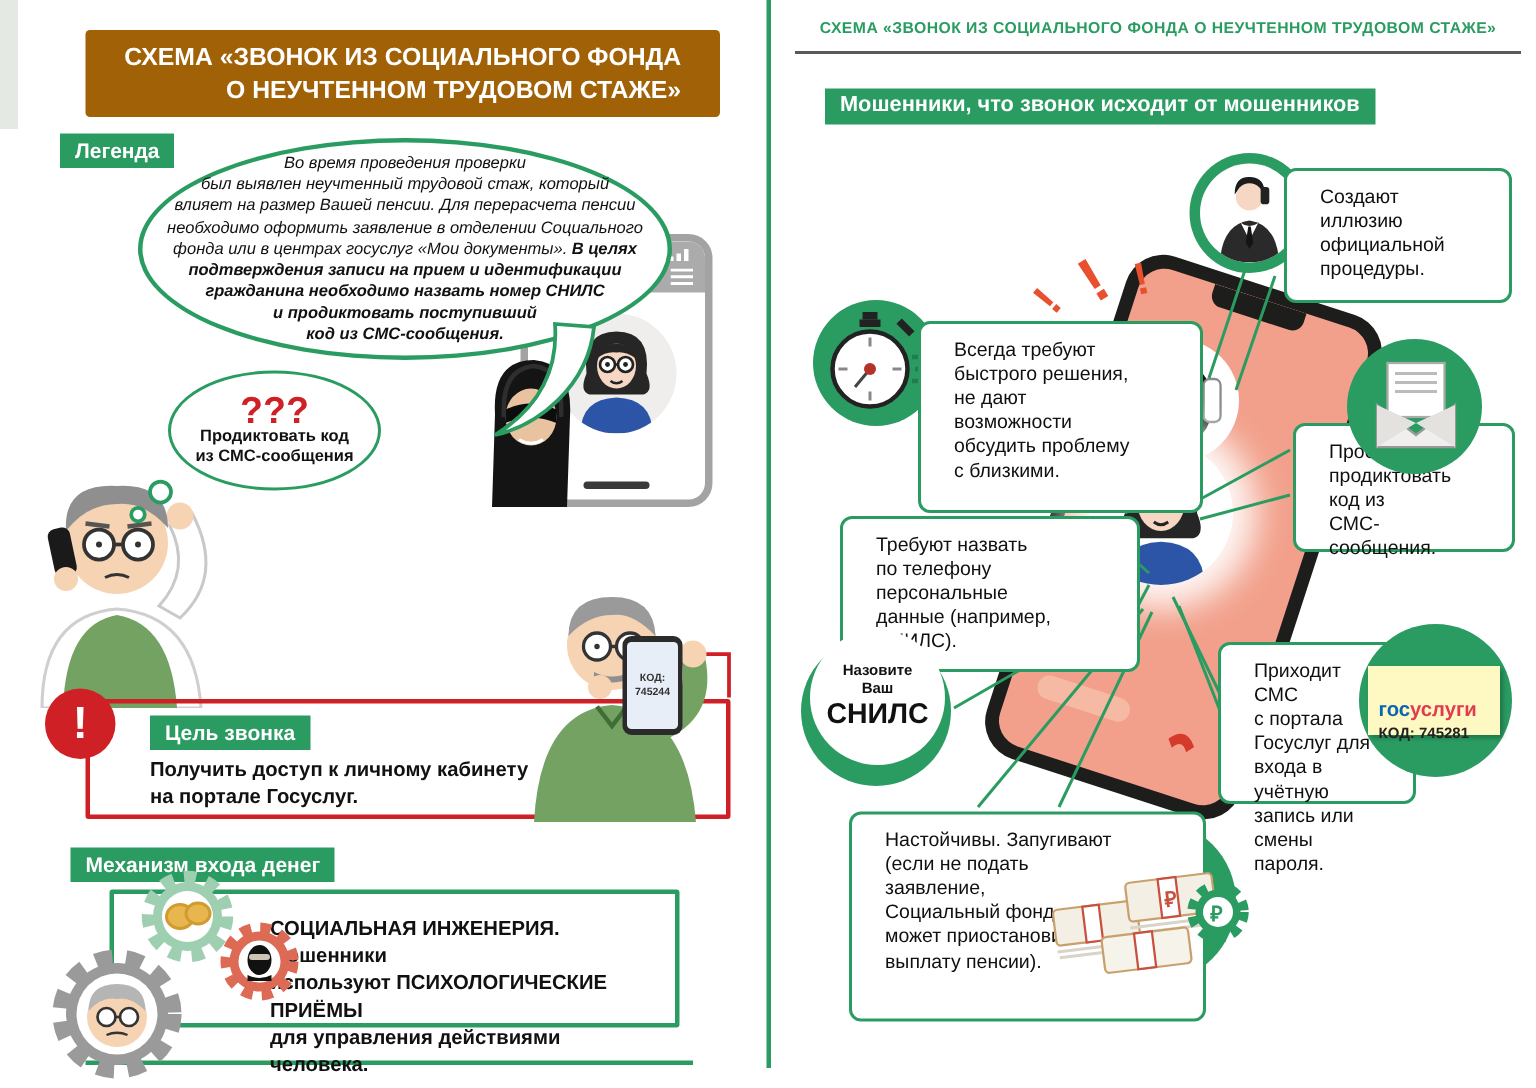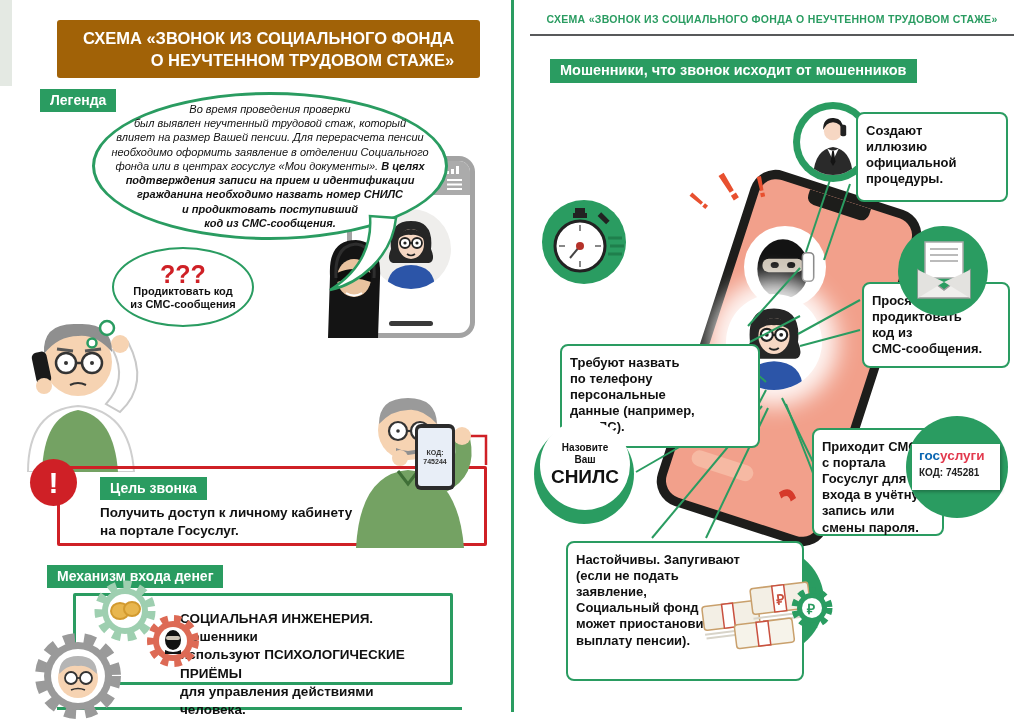--- a/index.html
+++ b/index.html
@@ -2,21 +2,21 @@
 <html><head>
 <meta charset="utf-8">
 <style>
   html,body{margin:0;padding:0;background:#fff}
   #stage{position:relative;width:1024px;height:725px;background:#fff;overflow:hidden;
          font-family:"Liberation Sans",sans-serif;color:#111}
   .abs{position:absolute}
   .pre{white-space:pre-line}
   .badge{background:#2a9c61;color:#fff;font-weight:700;font-size:14px;padding:2px 10px;display:inline-block;line-height:1.35}
   .cbox{position:absolute;background:#fff;border:2.5px solid #2a9c61;border-radius:8px;
-        font-weight:700;font-size:13px;line-height:1.24;padding:9px 8px;white-space:pre-line;color:#101010;z-index:6}
+        font-weight:400;font-size:13px;line-height:1.24;padding:9px 22px;white-space:pre-line;color:#101010;z-index:6}
   .disc{position:absolute;background:#2a9c61;border-radius:50%;z-index:6}
   .disc .inner{position:absolute;inset:7px;background:#fff;border-radius:50%;overflow:hidden}
   .whitecircle{position:absolute;background:#fff;border-radius:50%;overflow:hidden}
   .bang{position:absolute;color:#e8502f;font-weight:900;z-index:4;line-height:1}
   svg{display:block}
 </style>
 </head>
 <body>
 
 <div id="stage">
@@ -287,20 +287,26 @@
       <line x1="38" y1="61" x2="38" y2="67" stroke="#888" stroke-width="2"></line>
       <line x1="17" y1="46" x2="23" y2="46" stroke="#888" stroke-width="2"></line>
       <line x1="53" y1="46" x2="59" y2="46" stroke="#888" stroke-width="2"></line>
       <line x1="38" y1="46" x2="28" y2="58" stroke="#444" stroke-width="2"></line>
       <circle cx="38" cy="46" r="4" fill="#b5322a"></circle>
       <line x1="66" y1="38" x2="80" y2="38" stroke="#1f7f4c" stroke-width="3"></line>
       <line x1="68" y1="46" x2="82" y2="46" stroke="#1f7f4c" stroke-width="3"></line>
       <line x1="66" y1="54" x2="80" y2="54" stroke="#1f7f4c" stroke-width="3"></line>
     </svg>
   </div>
+  <div class="cbox" style="left:612px;top:214px;width:190px;height:128px;box-sizing:border-box">Всегда требуют
+быстрого решения,
+не дают
+возможности
+обсудить проблему
+с близкими.</div>
 
   <div class="cbox" style="left:862px;top:282px;width:148px;height:86px;box-sizing:border-box">Просят
 продиктовать
 код из
 СМС-сообщения.</div>
   <div class="disc" style="left:898px;top:226px;width:90px;height:90px;z-index:7">
     <svg width="90" height="90" viewBox="0 0 90 90">
       <rect x="27" y="16" width="38" height="36" fill="#fff" stroke="#aaa" stroke-width="1.5"></rect>
       <line x1="32" y1="23" x2="60" y2="23" stroke="#bbb" stroke-width="2"></line>
       <line x1="32" y1="29" x2="60" y2="29" stroke="#bbb" stroke-width="2"></line>
@@ -324,22 +330,22 @@
     <span style="font-size:19px;font-weight:700">СНИЛС</span>
   </div>
 
   <div class="cbox" style="left:812px;top:428px;width:132px;height:108px;box-sizing:border-box">Приходит СМС
 с портала
 Госуслуг для
 входа в учётную
 запись или
 смены пароля.</div>
   <div class="disc" style="left:906px;top:416px;width:102px;height:102px;z-index:7">
-    <div style="position:absolute;left:6px;top:28px;width:88px;height:46px;background:#ffffff;box-shadow:2px 2px 3px rgba(0,0,0,.25);
-                padding:5px 7px;box-sizing:border-box">
+    <div style="position:absolute;left:6px;top:28px;width:88px;height:46px;background:#fef9c3;box-shadow:2px 2px 3px rgba(0,0,0,.25);
+                padding:22px 7px;box-sizing:border-box">
       <div style="font-weight:700;font-size:13.5px;line-height:1.1">
         <span style="color:#0b66b2">гос</span><span style="color:#e23a4e">услуги</span>
       </div>
       <div style="font-weight:700;font-size:10px;color:#222;margin-top:3px">КОД: 745281</div>
     </div>
   </div>
 
   <div class="cbox" style="left:566px;top:541px;width:238px;height:140px;box-sizing:border-box">Настойчивы. Запугивают
 (если не подать
 заявление,

